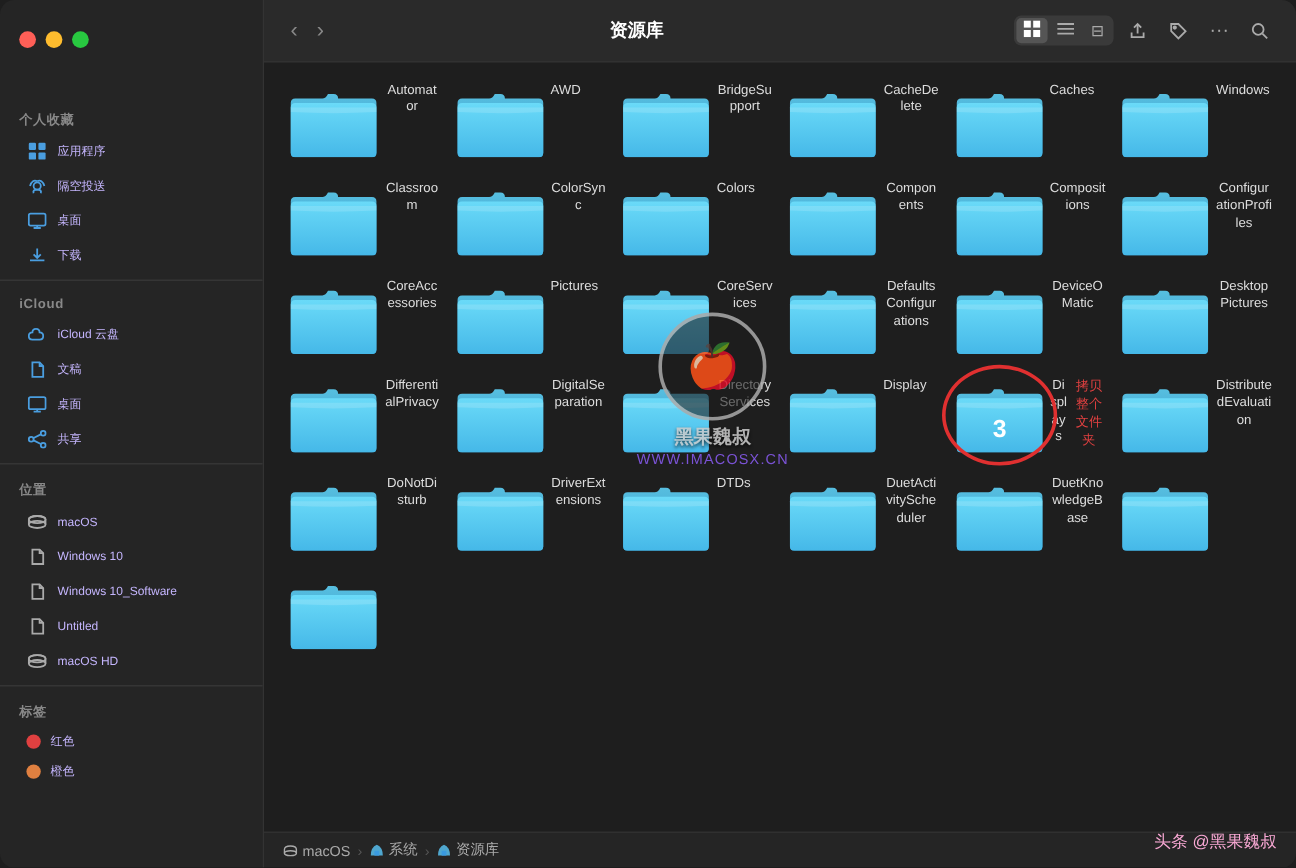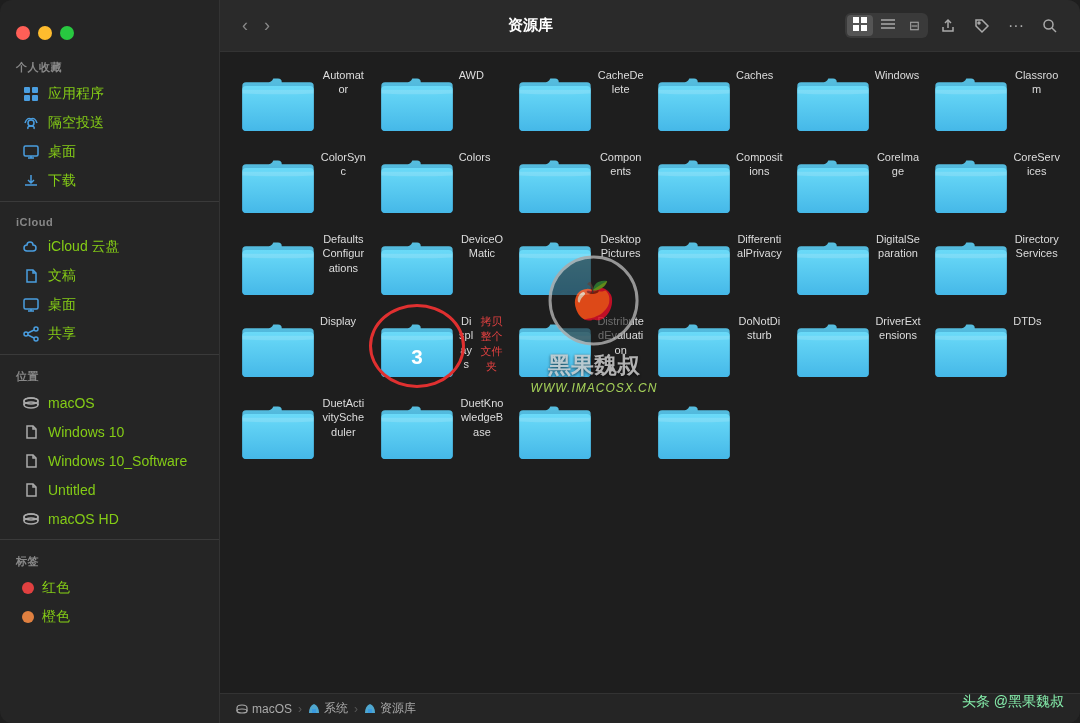--- a/index.html
+++ b/index.html
@@ -17,39 +17,40 @@
     .sidebar {
       width: 220px;
       min-width: 220px;
       background: #252525;
       display: flex;
       flex-direction: column;
       padding: 16px 0 0 0;
       border-right: 1px solid #333;
       height: 723px;
       overflow: hidden;
+      gap: 32px;
     }
 
     .sidebar-section-label {
       font-size: 11px;
       color: #888;
       font-weight: 600;
       padding: 8px 16px 4px 16px;
       letter-spacing: 0.5px;
     }
 
     .sidebar-item {
       display: flex;
       align-items: center;
       padding: 5px 16px;
       cursor: pointer;
       border-radius: 6px;
       margin: 1px 6px;
-      color: #84cc16;
-      font-size: 14px;
+      color: #c4b5fd;
+      font-size: 10px;
       gap: 8px;
     }
 
     .sidebar-icon {
       width: 18px;
       height: 18px;
       display: flex;
       align-items: center;
       justify-content: center;
       flex-shrink: 0;
@@ -266,41 +267,40 @@
       border-radius: 50%;
       background: rgba(30,30,30,0.7);
       border: 3px solid #aaa;
       display: flex;
       align-items: center;
       justify-content: center;
       font-size: 36px;
     }
 
     .watermark-text {
-      font-size: 23px;
+      font-size: 16px;
       color: #ccc;
       font-weight: 700;
       text-shadow: 0 1px 3px rgba(0,0,0,0.8);
       margin-top: 4px;
     }
 
     .watermark-url {
       font-size: 12px;
-      color: #bef264;
+      color: #8b5cf6;
       letter-spacing: 1px;
-      font-style: italic;
     }
 
     
     .corner-watermark {
       position: fixed;
       bottom: 12px;
       right: 16px;
       font-size: 14px;
-      color: #86efac;
+      color: #f9a8d4;
       pointer-events: none;
       z-index: 100;
     }
 
     
     .traffic-lights {
       display: flex;
       gap: 8px;
       align-items: center;
       margin-right: 8px;
@@ -611,20 +611,44 @@
     </defs>
 
     <path d="M2 18 Q2 14 6 14 L30 14 Q33 14 35 10 L40 10 Q44 10 44 14 L74 14 Q78 14 78 18 L78 62 Q78 66 74 66 L6 66 Q2 66 2 62 Z" fill="url(#fg)" opacity="0.9"></path>
 
     <path d="M2 22 Q2 18 6 18 L74 18 Q78 18 78 22 L78 62 Q78 66 74 66 L6 66 Q2 66 2 62 Z" fill="url(#fg2)"></path>
 
     <path d="M2 22 L78 22 L78 26 Q40 28 2 26 Z" fill="rgba(255,255,255,0.15)"></path>
 
   </svg>
           </div>
+          <span class="folder-label">BridgeSupport</span>
+        </div>
+        <div class="folder-item">
+          <div class="folder-icon-wrap">
+            <svg class="folder-svg" viewBox="0 0 80 66" xmlns="http://www.w3.org/2000/svg">
+    <defs>
+      <linearGradient id="fg" x1="0" y1="0" x2="0" y2="1">
+        <stop offset="0%" stop-color="#5dd0f5"></stop>
+        <stop offset="100%" stop-color="#38a8e0"></stop>
+      </linearGradient>
+      <linearGradient id="fg2" x1="0" y1="0" x2="0" y2="1">
+        <stop offset="0%" stop-color="#6adaf8"></stop>
+        <stop offset="100%" stop-color="#45b8e8"></stop>
+      </linearGradient>
+    </defs>
+
+    <path d="M2 18 Q2 14 6 14 L30 14 Q33 14 35 10 L40 10 Q44 10 44 14 L74 14 Q78 14 78 18 L78 62 Q78 66 74 66 L6 66 Q2 66 2 62 Z" fill="url(#fg)" opacity="0.9"></path>
+
+    <path d="M2 22 Q2 18 6 18 L74 18 Q78 18 78 22 L78 62 Q78 66 74 66 L6 66 Q2 66 2 62 Z" fill="url(#fg2)"></path>
+
+    <path d="M2 22 L78 22 L78 26 Q40 28 2 26 Z" fill="rgba(255,255,255,0.15)"></path>
+
+  </svg>
+          </div>
           <span class="folder-label">CacheDelete</span>
         </div>
         <div class="folder-item">
           <div class="folder-icon-wrap">
             <svg class="folder-svg" viewBox="0 0 80 66" xmlns="http://www.w3.org/2000/svg">
     <defs>
       <linearGradient id="fg" x1="0" y1="0" x2="0" y2="1">
         <stop offset="0%" stop-color="#5dd0f5"></stop>
         <stop offset="100%" stop-color="#38a8e0"></stop>
       </linearGradient>
@@ -803,21 +827,69 @@
     </defs>
 
     <path d="M2 18 Q2 14 6 14 L30 14 Q33 14 35 10 L40 10 Q44 10 44 14 L74 14 Q78 14 78 18 L78 62 Q78 66 74 66 L6 66 Q2 66 2 62 Z" fill="url(#fg)" opacity="0.9"></path>
 
     <path d="M2 22 Q2 18 6 18 L74 18 Q78 18 78 22 L78 62 Q78 66 74 66 L6 66 Q2 66 2 62 Z" fill="url(#fg2)"></path>
 
     <path d="M2 22 L78 22 L78 26 Q40 28 2 26 Z" fill="rgba(255,255,255,0.15)"></path>
 
   </svg>
           </div>
-          <span class="folder-label">CoreImage</span>
+          <span class="folder-label">ConfigurationProfiles</span>
+        </div>
+        <div class="folder-item">
+          <div class="folder-icon-wrap">
+            <svg class="folder-svg" viewBox="0 0 80 66" xmlns="http://www.w3.org/2000/svg">
+    <defs>
+      <linearGradient id="fg" x1="0" y1="0" x2="0" y2="1">
+        <stop offset="0%" stop-color="#5dd0f5"></stop>
+        <stop offset="100%" stop-color="#38a8e0"></stop>
+      </linearGradient>
+      <linearGradient id="fg2" x1="0" y1="0" x2="0" y2="1">
+        <stop offset="0%" stop-color="#6adaf8"></stop>
+        <stop offset="100%" stop-color="#45b8e8"></stop>
+      </linearGradient>
+    </defs>
+
+    <path d="M2 18 Q2 14 6 14 L30 14 Q33 14 35 10 L40 10 Q44 10 44 14 L74 14 Q78 14 78 18 L78 62 Q78 66 74 66 L6 66 Q2 66 2 62 Z" fill="url(#fg)" opacity="0.9"></path>
+
+    <path d="M2 22 Q2 18 6 18 L74 18 Q78 18 78 22 L78 62 Q78 66 74 66 L6 66 Q2 66 2 62 Z" fill="url(#fg2)"></path>
+
+    <path d="M2 22 L78 22 L78 26 Q40 28 2 26 Z" fill="rgba(255,255,255,0.15)"></path>
+
+  </svg>
+          </div>
+          <span class="folder-label">CoreAccessories</span>
+        </div>
+        <div class="folder-item">
+          <div class="folder-icon-wrap">
+            <svg class="folder-svg" viewBox="0 0 80 66" xmlns="http://www.w3.org/2000/svg">
+    <defs>
+      <linearGradient id="fg" x1="0" y1="0" x2="0" y2="1">
+        <stop offset="0%" stop-color="#5dd0f5"></stop>
+        <stop offset="100%" stop-color="#38a8e0"></stop>
+      </linearGradient>
+      <linearGradient id="fg2" x1="0" y1="0" x2="0" y2="1">
+        <stop offset="0%" stop-color="#6adaf8"></stop>
+        <stop offset="100%" stop-color="#45b8e8"></stop>
+      </linearGradient>
+    </defs>
+
+    <path d="M2 18 Q2 14 6 14 L30 14 Q33 14 35 10 L40 10 Q44 10 44 14 L74 14 Q78 14 78 18 L78 62 Q78 66 74 66 L6 66 Q2 66 2 62 Z" fill="url(#fg)" opacity="0.9"></path>
+
+    <path d="M2 22 Q2 18 6 18 L74 18 Q78 18 78 22 L78 62 Q78 66 74 66 L6 66 Q2 66 2 62 Z" fill="url(#fg2)"></path>
+
+    <path d="M2 22 L78 22 L78 26 Q40 28 2 26 Z" fill="rgba(255,255,255,0.15)"></path>
+
+  </svg>
+          </div>
+          <span class="folder-label">Pictures</span>
         </div>
         <div class="folder-item">
           <div class="folder-icon-wrap">
             <svg class="folder-svg" viewBox="0 0 80 66" xmlns="http://www.w3.org/2000/svg">
     <defs>
       <linearGradient id="fg" x1="0" y1="0" x2="0" y2="1">
         <stop offset="0%" stop-color="#5dd0f5"></stop>
         <stop offset="100%" stop-color="#38a8e0"></stop>
       </linearGradient>
       <linearGradient id="fg2" x1="0" y1="0" x2="0" y2="1">

